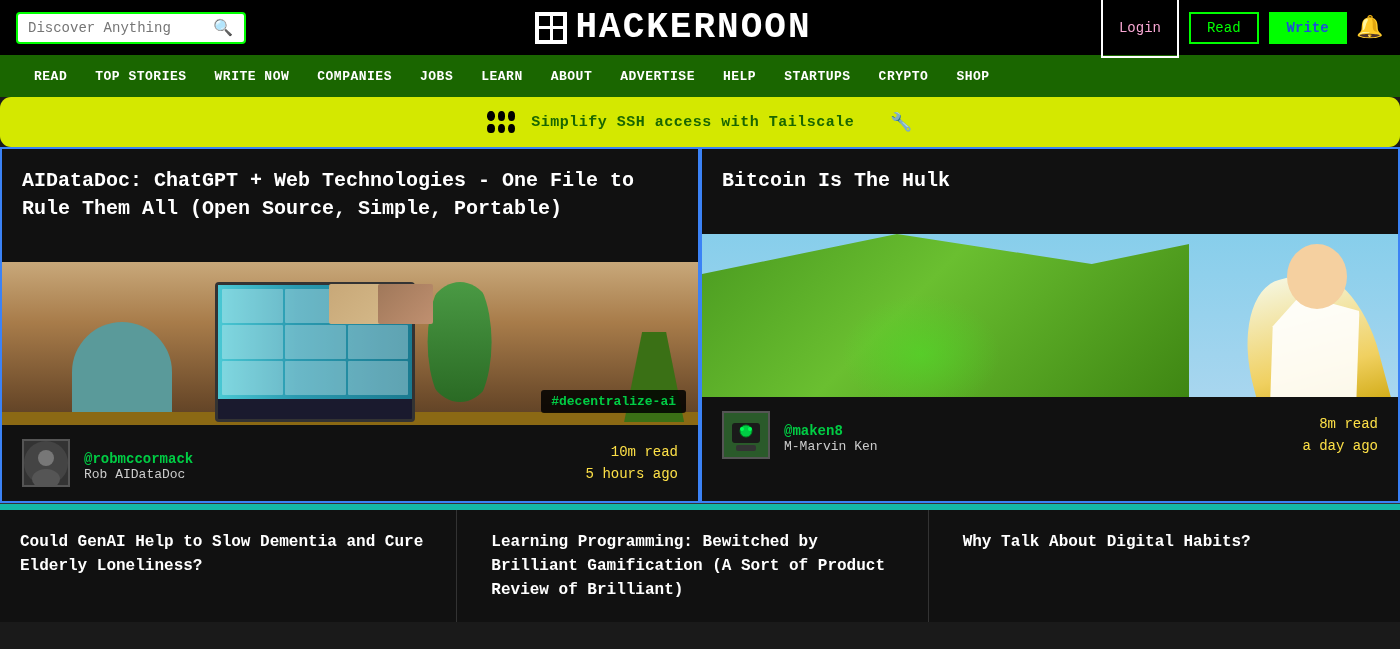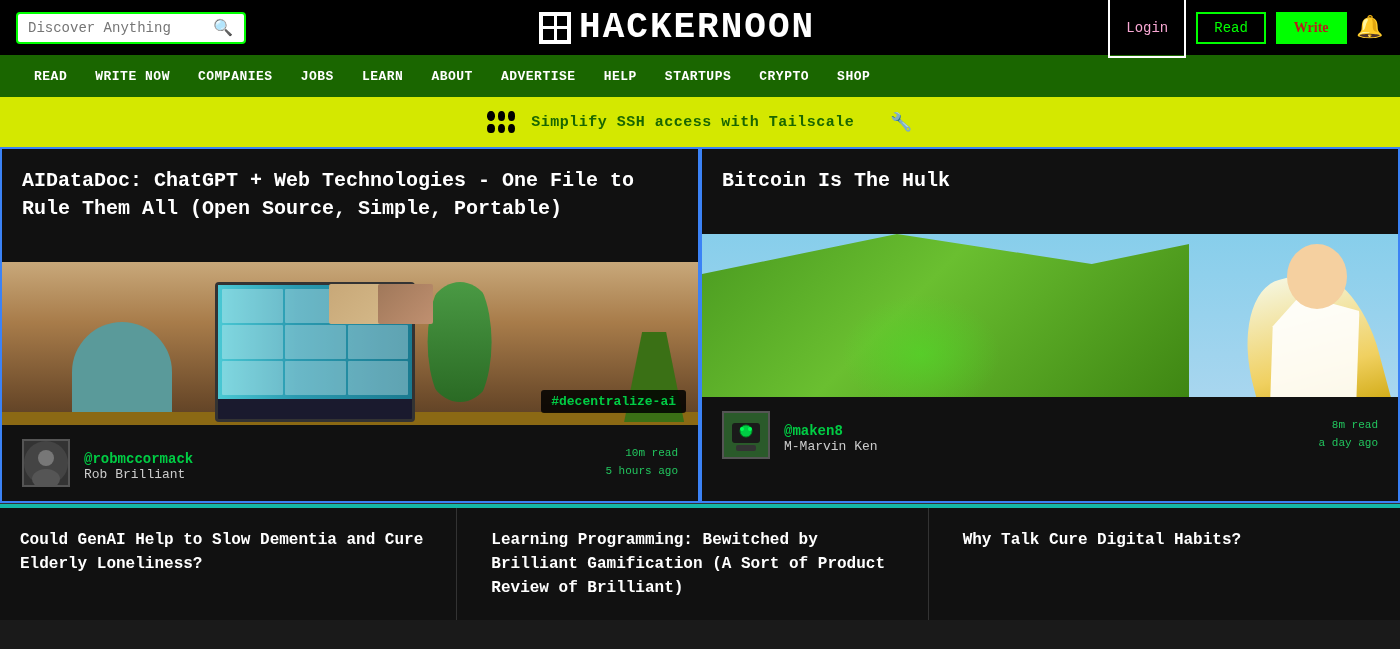--- a/index.html
+++ b/index.html
@@ -67,23 +67,23 @@
       border: 2px solid #00ff00;
       color: #00ff00;
       padding: 6px 16px;
       font-family: 'Courier New', monospace;
       font-size: 14px;
       cursor: pointer;
     }
     .btn-write {
       background: #00ff00;
       border: 2px solid #00ff00;
-      color: #b91c1c;
+      color: #1d4ed8;
       padding: 6px 16px;
-      font-family: Liberation Serif, serif;
+      font-family: Liberation Mono, monospace;
       font-size: 14px;
       font-weight: bold;
       cursor: pointer;
     }
     .bell-icon { font-size: 22px; color: #ffd700; cursor: pointer; }
 
     
     .nav {
       background: #1a6600;
       display: flex;
@@ -109,20 +109,21 @@
 
     
     .banner {
       background: #d4e800;
       display: flex;
       align-items: center;
       justify-content: center;
       padding: 10px 20px;
       gap: 16px;
       height: 50px;
+      border-radius: 11px;
     }
     .banner-dots {
       display: grid;
       grid-template-columns: 1fr 1fr 1fr;
       grid-template-rows: 1fr 1fr;
       gap: 3px;
       width: 28px;
       height: 22px;
     }
     .banner-dot { background: #000; border-radius: 50%; }
@@ -203,22 +204,22 @@
       font-weight: bold;
     }
     .author-name {
       color: #ccc;
       font-family: 'Courier New', monospace;
       font-size: 13px;
     }
     .read-time {
       text-align: right;
       font-family: 'Courier New', monospace;
-      font-size: 11px;
-      color: #22c55e;
+      font-size: 14px;
+      color: #fde047;
       line-height: 1.6;
     }
     .img-bitcoin {
       width: 100%;
       height: 200px;
       background: linear-gradient(180deg, #87ceeb 0%, #b8e0f5 40%, #6db567 70%, #4a9a44 100%);
       display: flex;
       align-items: center;
       justify-content: center;
       position: relative;
@@ -274,21 +275,21 @@
       height: 100px;
       background: #5a9a9a;
       border-radius: 50% 50% 0 0;
     }
 
     
     .bottom-grid {
       display: grid;
       grid-template-columns: 1fr 1fr 1fr;
       gap: 14px;
-      border-top: 4px solid #14b8a6;
+      border-top: 6px solid #14b8a6;
     }
     .bottom-card {
       padding: 20px;
       border-right: 1px solid #333;
       background: #111;
       cursor: pointer;
     }
     .bottom-card:last-child { border-right: none; }
     .bottom-title {
       font-family: 'Courier New', monospace;
@@ -323,20 +324,21 @@
   <div class="header-actions">
     <button class="btn-login">Login</button>
     <button class="btn-read">Read</button>
     <button class="btn-write">Write</button>
     <span class="bell-icon">🔔</span>
   </div>
 </header>
 
 <nav class="nav">
   <div class="nav-item">READ</div>
+  <div class="nav-item">TOP STORIES</div>
   <div class="nav-item">WRITE NOW</div>
   <div class="nav-item">COMPANIES</div>
   <div class="nav-item">JOBS</div>
   <div class="nav-item">LEARN</div>
   <div class="nav-item">ABOUT</div>
   <div class="nav-item">ADVERTISE</div>
   <div class="nav-item">HELP</div>
   <div class="nav-item">STARTUPS</div>
   <div class="nav-item">CRYPTO</div>
   <div class="nav-item">SHOP</div>
@@ -391,21 +393,21 @@
       <div class="article-meta">
         <div class="author-avatar">
           <svg width="44" height="44" viewBox="0 0 44 44">
               <circle cx="22" cy="22" r="22" fill="#444"></circle>
               <circle cx="22" cy="17" r="8" fill="#777"></circle>
               <ellipse cx="22" cy="38" rx="14" ry="10" fill="#555"></ellipse>
             </svg>
         </div>
         <div class="author-info">
           <div class="author-handle">@robmccormack</div>
-          <div class="author-name">Rob Brilliant</div>
+          <div class="author-name">Rob AIDataDoc</div>
         </div>
         <div class="read-time">
           <div>10m read</div>
           <div>5 hours ago</div>
         </div>
       </div>
     </div>
 
     <div class="article-card">
       <div class="article-title">Bitcoin Is The Hulk</div>
@@ -455,17 +457,17 @@
 
   <div class="h-divider"></div>
   <div class="bottom-grid">
     <div class="bottom-card">
       <div class="bottom-title">Could GenAI Help to Slow Dementia and Cure Elderly Loneliness?</div>
     </div>
     <div class="bottom-card">
       <div class="bottom-title">Learning Programming: Bewitched by Brilliant Gamification (A Sort of Product Review of Brilliant)</div>
     </div>
     <div class="bottom-card">
-      <div class="bottom-title">Why Talk Cure Digital Habits?</div>
+      <div class="bottom-title">Why Talk About Digital Habits?</div>
     </div>
   </div>
 
 </main>
 
 </body></html>

